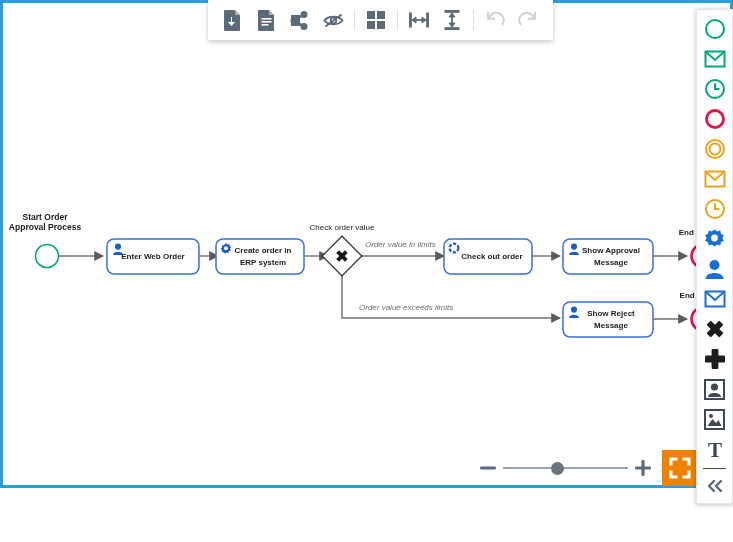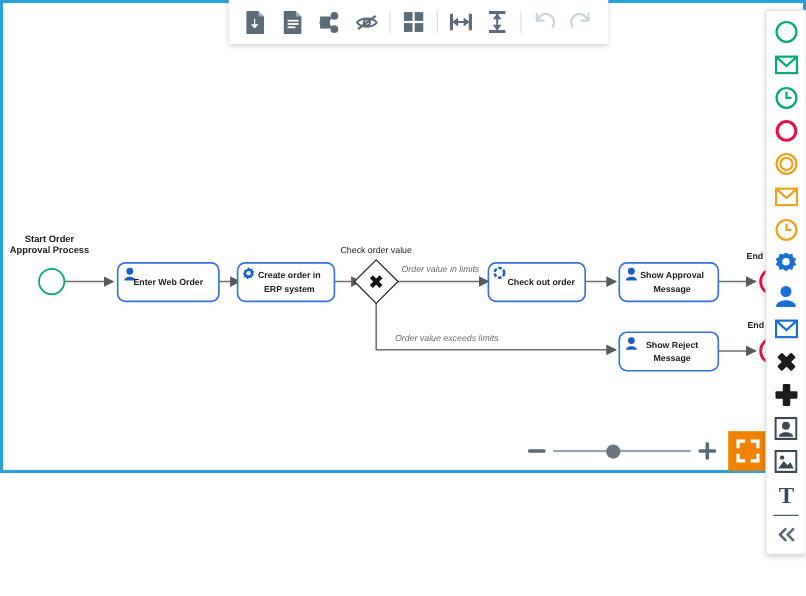--- a/index.html
+++ b/index.html
@@ -2,21 +2,21 @@
 <html><head>
 <meta charset="utf-8">
 <style>
   html,body{margin:0;padding:0;}
   body{
     width:733px;height:542px;overflow:hidden;
     background:#ffffff;
     font-family:"Liberation Sans", sans-serif;
   }
   .app{
-    position:relative;width:733px;height:430px;
+    position:relative;width:733px;height:488px;
     box-sizing:border-box;
     border:3px solid #2a9fd8;
     background:#ffffff;
     padding-left:40px;
   }
   
   .canvas{
     position:absolute;inset:0;
     background:#ffffff;
     overflow:hidden;

